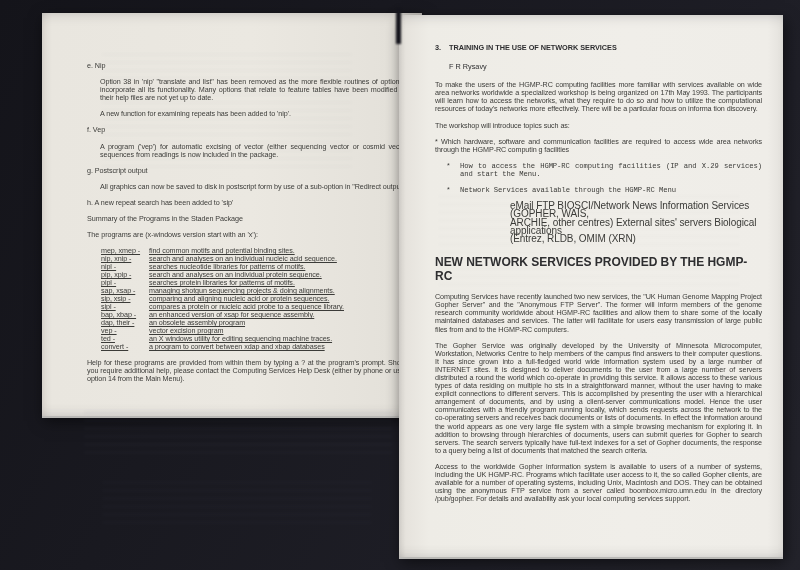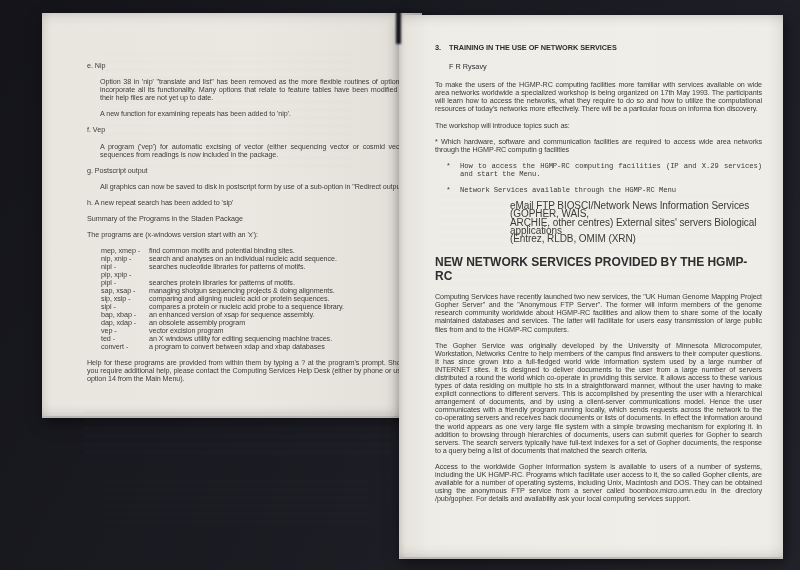--- a/index.html
+++ b/index.html
@@ -44,21 +44,21 @@
     color: #434340; margin: 0 0 13px 0;
   }
   .body-text {
     font-size: 7.2px; line-height: 8.1px; letter-spacing: -0.08px;
     text-align: justify; margin: 0 0 8px 0;
   }
   .label { font-size: 7.2px; line-height: 8.1px; letter-spacing: -0.05px; margin: 0 0 8px 0; }
   .indent { padding-left: 13px; }
   .i-cont { padding-left: 9px; }
 
-  .prog-table { padding-left: 14px; margin: 0 0 8px 0; }
+  .prog-table { padding-left: 14px; margin: 0 0 8px 0; text-decoration: underline; }
   .prog-row { display: flex; font-size: 7.2px; line-height: 8px; letter-spacing: -0.08px; }
   .prog-name { flex: none; width: 48px; }
   .prog-desc { flex: 1; }
 
   .sec-head {
     display: flex; font-weight: bold; font-size: 7.3px; line-height: 8.2px;
     color: #2e2e30; letter-spacing: -0.03px; margin: 0 0 10px 0;
   }
   .sec-num { flex: none; width: 14px; }
   .author { font-weight: normal; font-size: 7.3px; color: #2e2e30; padding-left: 14px; margin: 0 0 10px 0; }
@@ -116,20 +116,21 @@
       <div class="prog-row">
           <span class="prog-name">nip, xnip -</span>
           <span class="prog-desc">search and analyses on an individual nucleic acid sequence.</span>
         </div>
       <div class="prog-row">
           <span class="prog-name">nipl -</span>
           <span class="prog-desc">searches nucleotide libraries for patterns of motifs.</span>
         </div>
       <div class="prog-row">
           <span class="prog-name">pip, xpip -</span>
+          <span class="prog-desc">search and analyses on an individual protein sequence.</span>
         </div>
       <div class="prog-row">
           <span class="prog-name">pipl -</span>
           <span class="prog-desc">searches protein libraries for patterns of motifs.</span>
         </div>
       <div class="prog-row">
           <span class="prog-name">sap, xsap -</span>
           <span class="prog-desc">managing shotgun sequencing projects &amp; doing alignments.</span>
         </div>
       <div class="prog-row">
@@ -138,21 +139,21 @@
         </div>
       <div class="prog-row">
           <span class="prog-name">sipl -</span>
           <span class="prog-desc">compares a protein or nucleic acid probe to a sequence library.</span>
         </div>
       <div class="prog-row">
           <span class="prog-name">bap, xbap -</span>
           <span class="prog-desc">an enhanced version of xsap for sequence assembly.</span>
         </div>
       <div class="prog-row">
-          <span class="prog-name">dap, xdap -</span>
+          <span class="prog-name">dap, their -</span>
           <span class="prog-desc">an obsolete assembly program</span>
         </div>
       <div class="prog-row">
           <span class="prog-name">vep -</span>
           <span class="prog-desc">vector excision program</span>
         </div>
       <div class="prog-row">
           <span class="prog-name">ted -</span>
           <span class="prog-desc">an X windows utility for editing sequencing machine traces.</span>
         </div>

